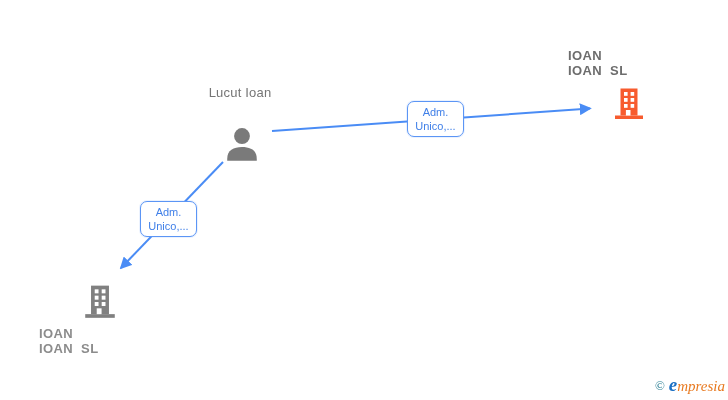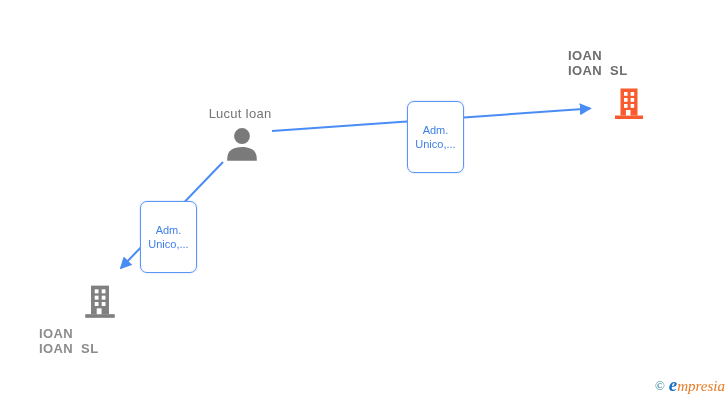--- a/index.html
+++ b/index.html
@@ -1,35 +1,35 @@
 <!DOCTYPE html>
 <html><head>
 <meta charset="utf-8">
 <style>
   html,body{margin:0;padding:0;}
   body{font-family:"Liberation Sans", sans-serif;background:#ffffff;}
   .canvas{position:relative;width:728px;height:400px;background:#ffffff;overflow:hidden;}
   .edges-svg{position:absolute;left:0;top:0;width:728px;height:400px;}
   .node{position:absolute;cursor:pointer;}
   .person-label{
-    position:absolute;left:180px;top:106px;width:120px;
+    position:absolute;left:180px;top:85px;width:120px;
     text-align:center;font-size:13px;color:#757575;letter-spacing:.2px;
   }
   .person-icon-wrap{position:absolute;left:223px;top:126px;width:38px;height:38px;}
   .company-label{font-weight:bold;font-size:13px;line-height:15px;letter-spacing:.4px;}
   .company-label div{white-space:pre;}
   .label-turt{position:absolute;left:568px;top:48px;width:120px;color:#6d6d6d;}
   .icon-turt{position:absolute;left:611px;top:86px;width:36px;height:36px;}
   .icon-lucut{position:absolute;left:81px;top:283px;width:38px;height:38px;}
   .label-lucut{position:absolute;left:39px;top:326px;width:120px;color:#8c8c8c;}
   .edge-label{
     position:absolute;box-sizing:border-box;width:57px;
     border:1.5px solid #5b95f5;border-radius:7px;background:#ffffff;
     color:#3f7fe8;font-size:11px;line-height:14px;text-align:center;
-    padding:21px 1px;cursor:pointer;
+    padding:3px 1px;cursor:pointer;
     box-shadow:0 0 0 1px rgba(91,149,245,0.12);
   }
   .edge-label-1{left:407px;top:101px;}
   .edge-label-2{left:140px;top:201px;}
   .logo{
     position:absolute;right:3px;bottom:4px;cursor:pointer;
     font-family:Liberation Serif, serif;white-space:nowrap;margin-left:8px;
   }
   .logo .copy{color:#2a7f93;font-size:13px;vertical-align:1px;}
   .logo .brand-e{color:#1a6fc4;font-size:19px;font-style:italic;font-weight:bold;margin-left:4px;}

